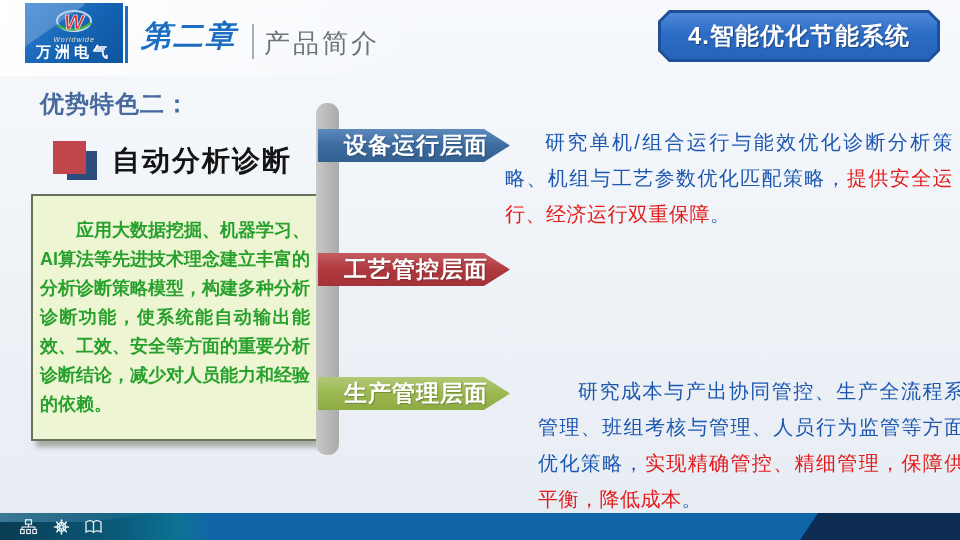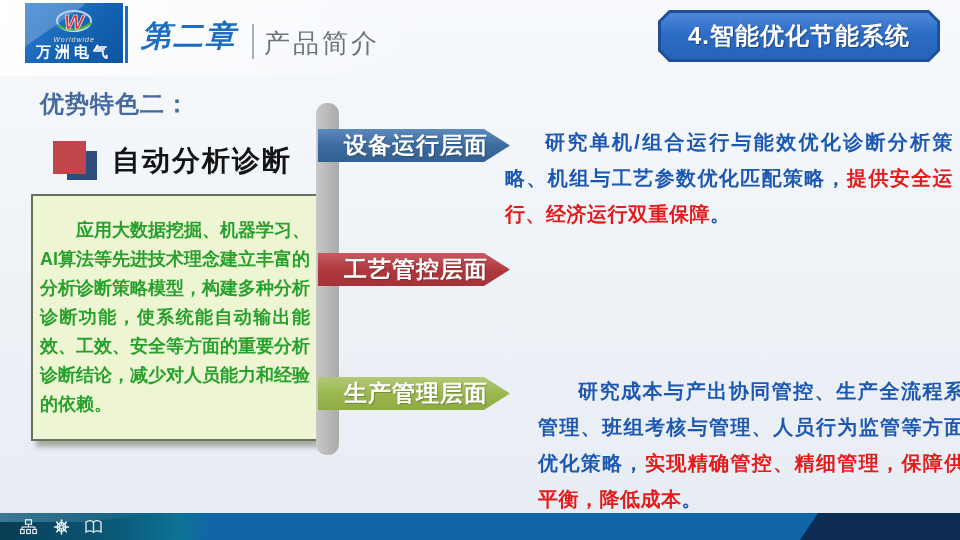--- a/index.html
+++ b/index.html
@@ -47,21 +47,21 @@
     background:linear-gradient(90deg,#c8c8c8 0%,#b6b6b6 60%,#aaaaaa 100%);}
   .arrow{left:318px;width:192px;height:33px;display:flex;align-items:center;
     padding-left:26px;box-sizing:border-box;color:#fff;font-size:23px;font-weight:bold;
     letter-spacing:1px;white-space:nowrap;text-shadow:1px 1px 1px rgba(0,0,0,.25);
     clip-path:polygon(0 0,166px 0,192px 50%,166px 100%,0 100%);}
   .arrow-blue{top:129px;background:linear-gradient(180deg,#5d8abc 0%,#3c6ba2 50%,#32608f 100%);}
   .arrow-red{top:253px;background:linear-gradient(180deg,#c45c60 0%,#b0393f 50%,#a33338 100%);}
   .arrow-green{top:377px;background:linear-gradient(180deg,#b3c877 0%,#9ab84e 50%,#8dab42 100%);}
 
   
-  .para{left:505px;width:448px;font-size:20px;font-weight:bold;line-height:36px;
+  .para{left:505px;width:448px;font-size:20px;font-weight:normal;line-height:36px;
     color:#1d58b0;text-align:justify;text-indent:2em;letter-spacing:.5px;}
   .para-1{top:124px;}
   .para-2{top:250px;}
   .para-3{top:373px;margin-left:33px;}
   .hl{color:#e31b1b;}
 
   
   .footer{left:0;top:513px;width:960px;height:27px;
     background:linear-gradient(90deg,#093d53 0%,#0b5a7a 120px,#0d7396 178px,#1065a8 212px,#1065a8 100%);}
   .footer-sheen{left:0;top:0;width:160px;height:9px;

